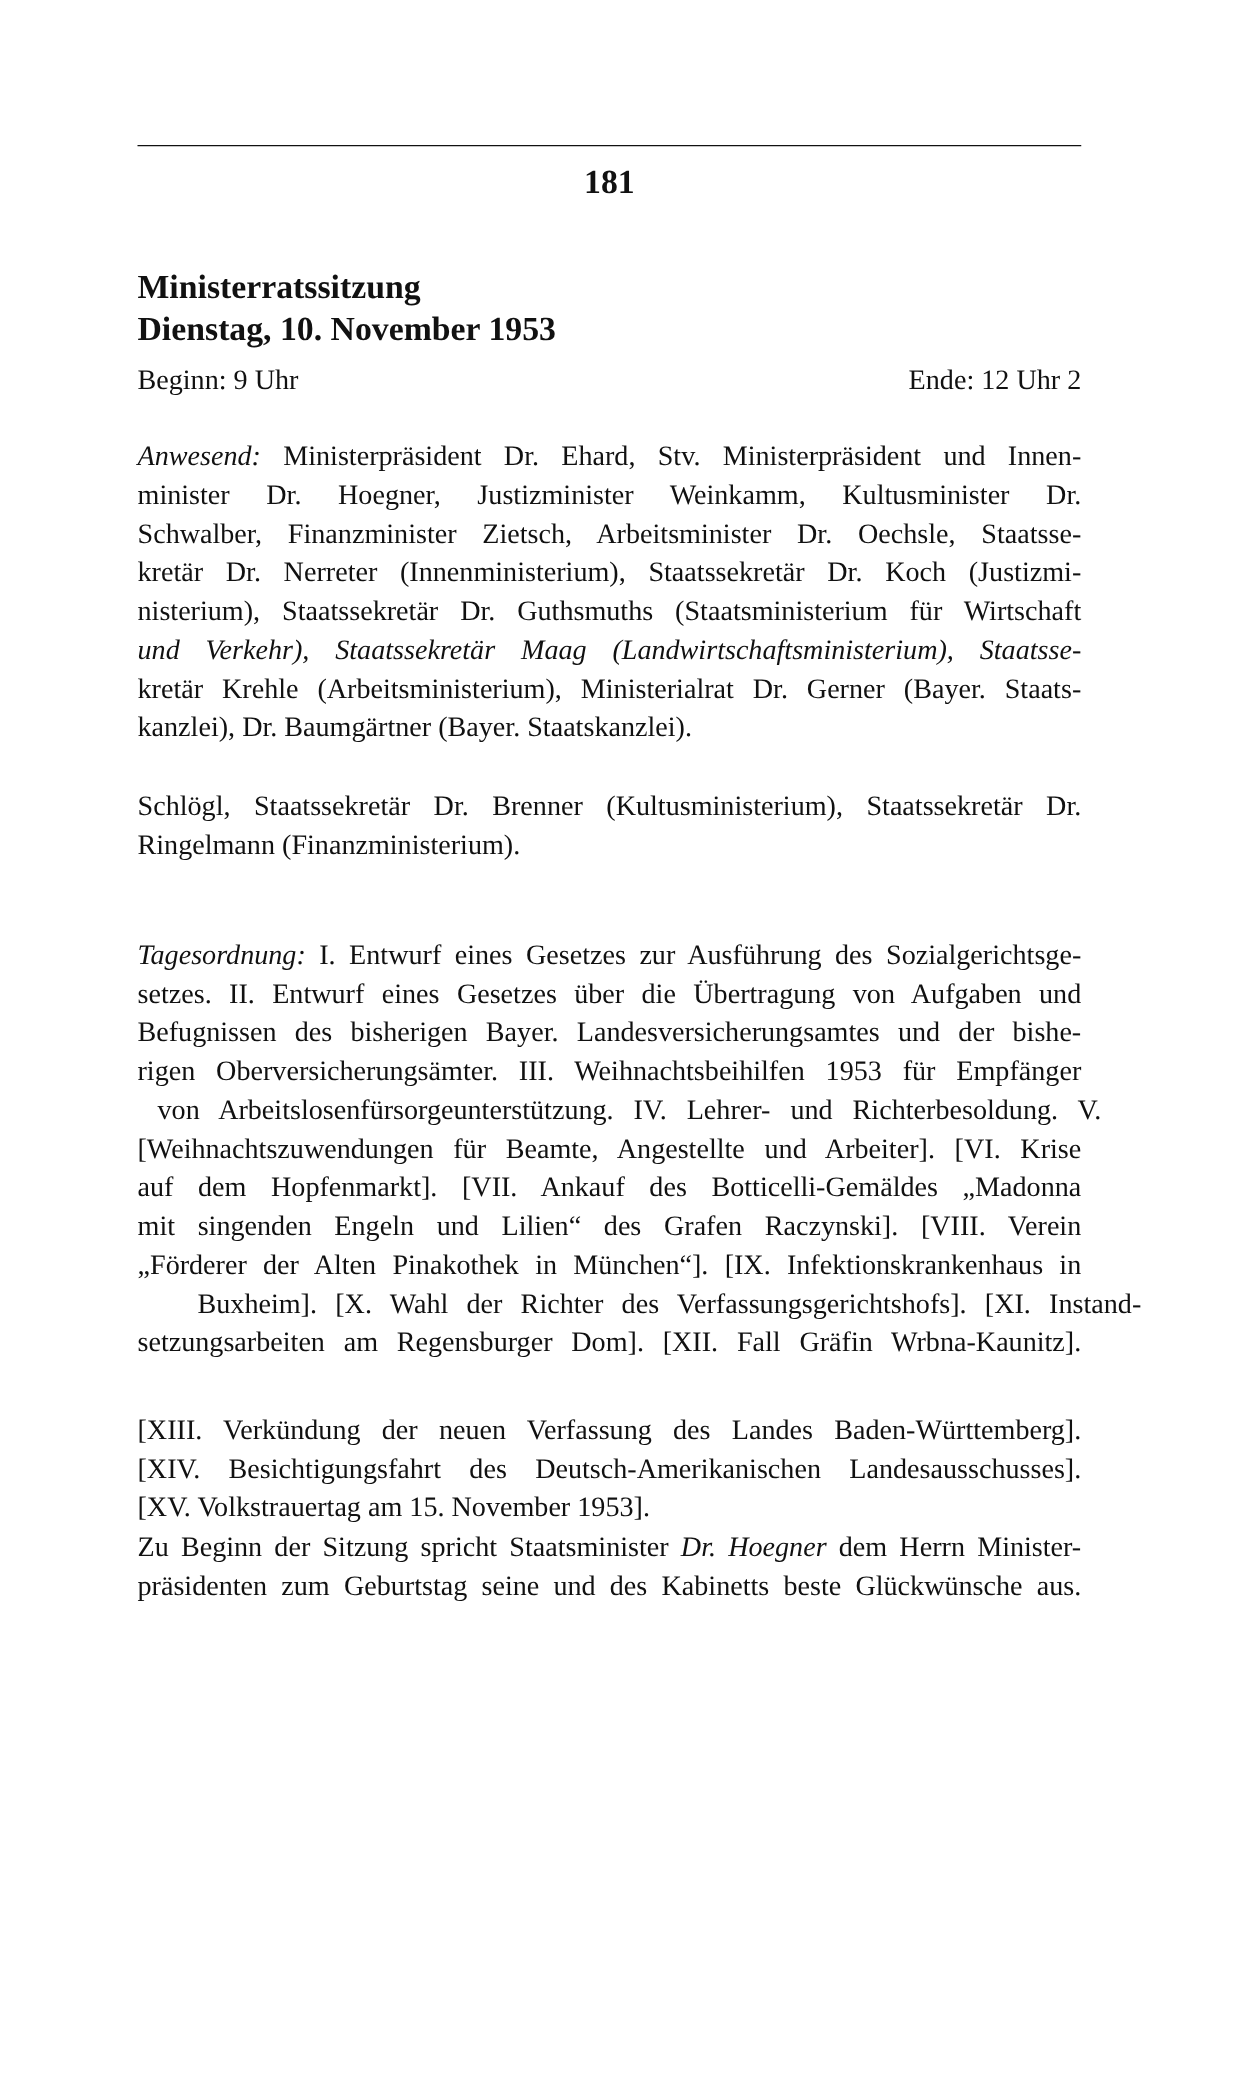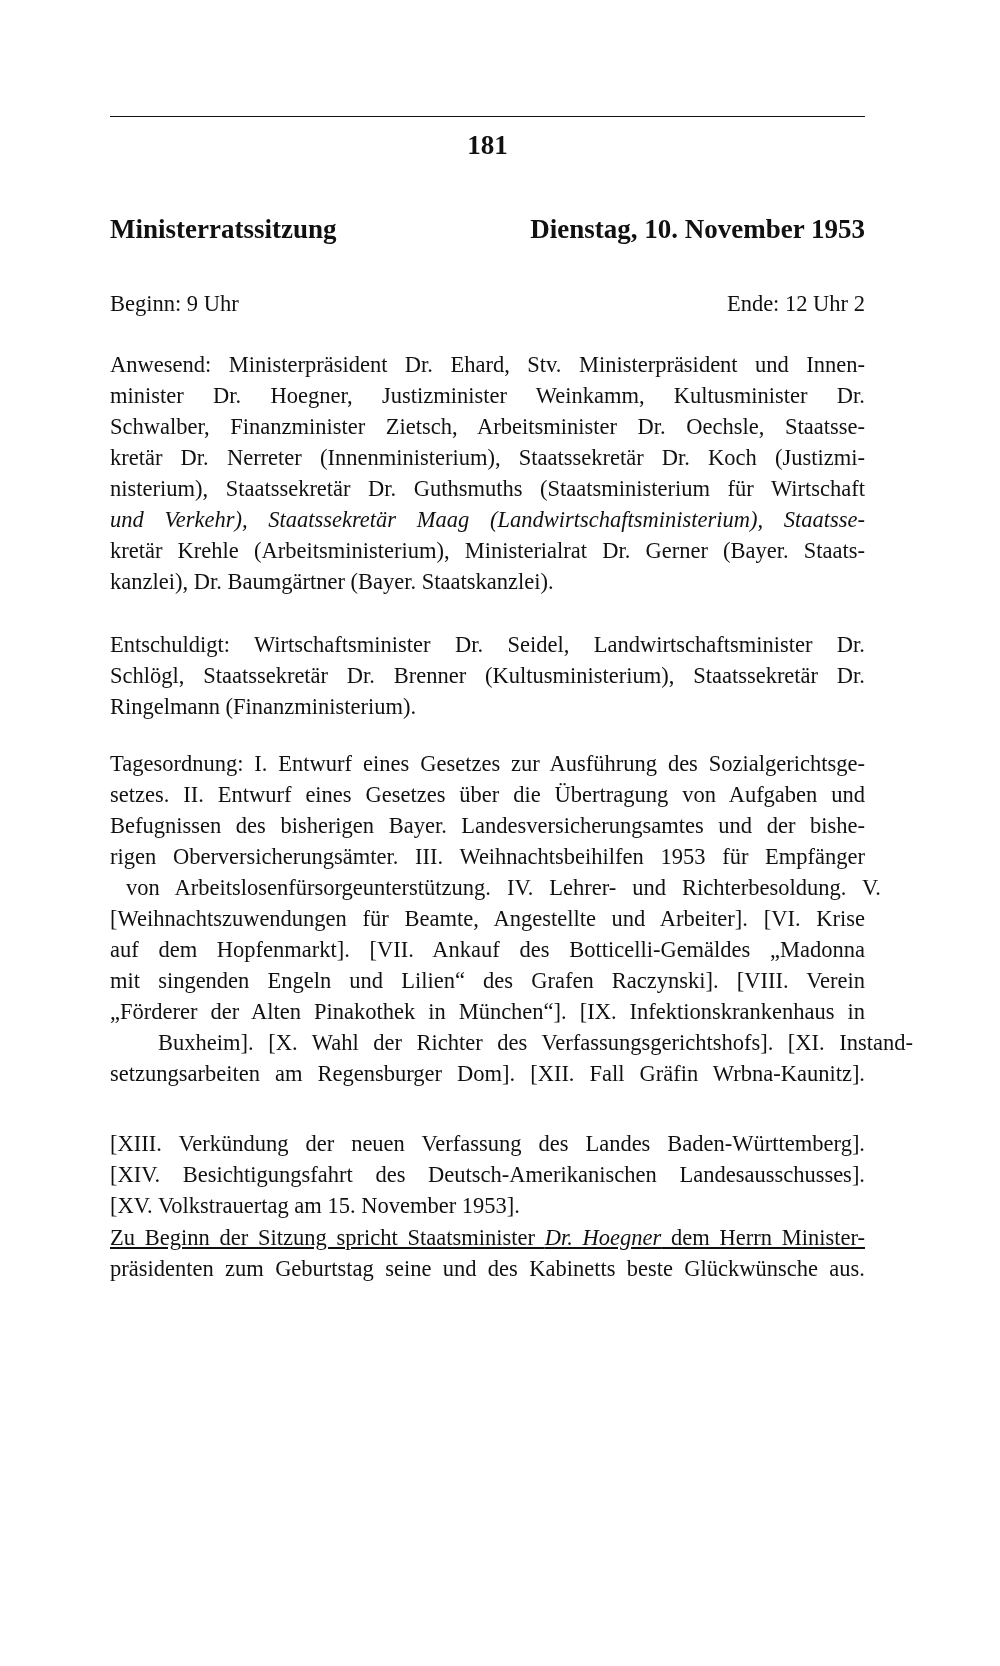--- a/index.html
+++ b/index.html
@@ -42,20 +42,21 @@
     .title-row {
       position: absolute;
       left: 0;
       top: 212px;
       width: 755px;
       display: flex;
       justify-content: space-between;
       font-weight: bold;
       font-size: 27px;
       line-height: 34px;
+      flex-direction: column;
     }
     .time-row {
       position: absolute;
       left: 0;
       top: 288px;
       width: 755px;
       display: flex;
       justify-content: space-between;
       font-size: 22.5px;
       line-height: 31px;
@@ -73,21 +74,21 @@
       white-space: nowrap;
       text-align: justify;
       text-align-last: justify;
       height: 31px;
       overflow: visible;
     }
     .line.last {
       text-align: left;
       text-align-last: left;
     }
-    .label { }
+    .label { font-style: italic; }
     .it { font-style: italic; }
   </style>
 </head>
 <body>
 
 <div class="page">
 
   <div class="top-rule"></div>
 
   <div class="page-number">181</div>
@@ -107,21 +108,20 @@
     <span class="line" style="white-space: nowrap;">minister Dr. Hoegner, Justizminister Weinkamm, Kultusminister Dr.</span>
     <span class="line" style="white-space: nowrap;">Schwalber, Finanzminister Zietsch, Arbeitsminister Dr. Oechsle, Staatsse-</span>
     <span class="line" style="white-space: nowrap;">kretär Dr. Nerreter (Innenministerium), Staatssekretär Dr. Koch (Justizmi-</span>
     <span class="line" style="white-space: nowrap;">nisterium), Staatssekretär Dr. Guthsmuths (Staatsministerium für Wirtschaft</span>
     <span class="line" style="white-space: nowrap; font-style: italic;">und Verkehr), Staatssekretär Maag (Landwirtschaftsministerium), Staatsse-</span>
     <span class="line" style="white-space: nowrap;">kretär Krehle (Arbeitsministerium), Ministerialrat Dr. Gerner (Bayer. Staats-</span>
     <span class="line last" style="white-space: nowrap;">kanzlei), Dr. Baumgärtner (Bayer. Staatskanzlei).</span>
   </div>
 
   <div class="para" style="top:629px;">
-    <span class="line" style="white-space: nowrap;"><span class="label">Entschuldigt:</span><span> Wirtschaftsminister Dr. Seidel, Landwirtschaftsminister Dr.</span></span>
     <span class="line" style="white-space: nowrap;">Schlögl, Staatssekretär Dr. Brenner (Kultusministerium), Staatssekretär Dr.</span>
     <span class="line last" style="white-space: nowrap;">Ringelmann (Finanzministerium).</span>
   </div>
 
   <div class="para" style="top:748px;">
     <span class="line" style="white-space: nowrap;"><span class="label">Tagesordnung:</span><span> I. Entwurf eines Gesetzes zur Ausführung des Sozialgerichtsge-</span></span>
     <span class="line" style="white-space: nowrap;">setzes. II. Entwurf eines Gesetzes über die Übertragung von Aufgaben und</span>
     <span class="line" style="white-space: nowrap;">Befugnissen des bisherigen Bayer. Landesversicherungsamtes und der bishe-</span>
     <span class="line" style="white-space: nowrap;">rigen Oberversicherungsämter. III. Weihnachtsbeihilfen 1953 für Empfänger</span>
     <span class="line" style="white-space: nowrap; margin-left: 16px;">von Arbeitslosenfürsorgeunterstützung. IV. Lehrer- und Richterbesoldung. V.</span>
@@ -130,17 +130,17 @@
     <span class="line" style="white-space: nowrap;">mit singenden Engeln und Lilien“ des Grafen Raczynski]. [VIII. Verein</span>
     <span class="line" style="white-space: nowrap;">„Förderer der Alten Pinakothek in München“]. [IX. Infektionskrankenhaus in</span>
     <span class="line" style="white-space: nowrap; margin-left: 48px;">Buxheim]. [X. Wahl der Richter des Verfassungsgerichtshofs]. [XI. Instand-</span>
     <span class="line" style="white-space: nowrap;">setzungsarbeiten am Regensburger Dom]. [XII. Fall Gräfin Wrbna-Kaunitz].</span>
     <span class="line" style="white-space: nowrap; margin-top: 39px;">[XIII. Verkündung der neuen Verfassung des Landes Baden-Württemberg].</span>
     <span class="line" style="white-space: nowrap;">[XIV. Besichtigungsfahrt des Deutsch-Amerikanischen Landesausschusses].</span>
     <span class="line last" style="white-space: nowrap;">[XV. Volkstrauertag am 15. November 1953].</span>
   </div>
 
   <div class="para" style="top:1222px;">
-    <span class="line" style="white-space: nowrap; text-decoration: underline;"><span>Zu Beginn der Sitzung spricht Staatsminister </span><span class="it">Dr. Hoegner</span><span> dem Herrn Minister-</span></span>
+    <span class="line" style="white-space: nowrap;"><span>Zu Beginn der Sitzung spricht Staatsminister </span><span class="it">Dr. Hoegner</span><span> dem Herrn Minister-</span></span>
     <span class="line" style="white-space: nowrap;">präsidenten zum Geburtstag seine und des Kabinetts beste Glückwünsche aus.</span>
   </div>
 
 </div>
 
 </body></html>

